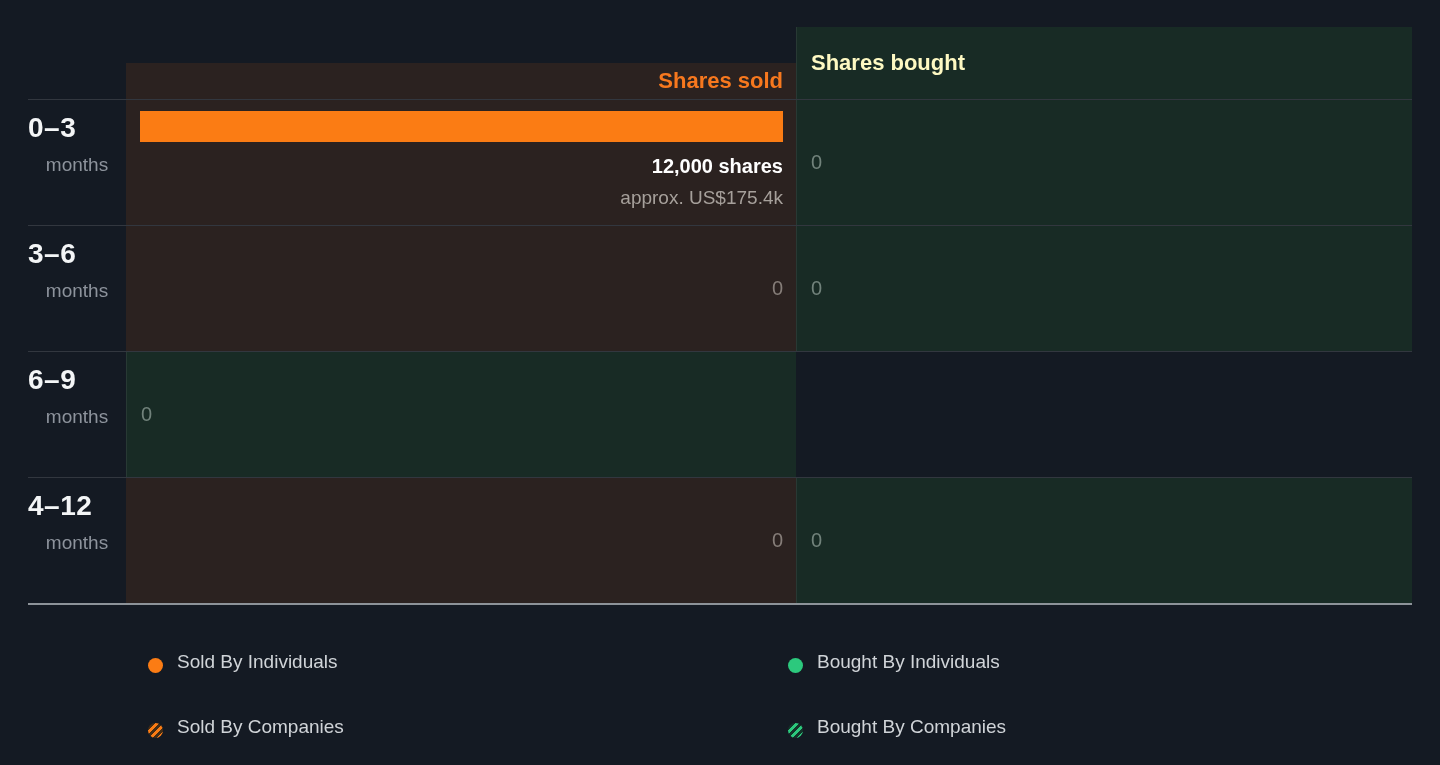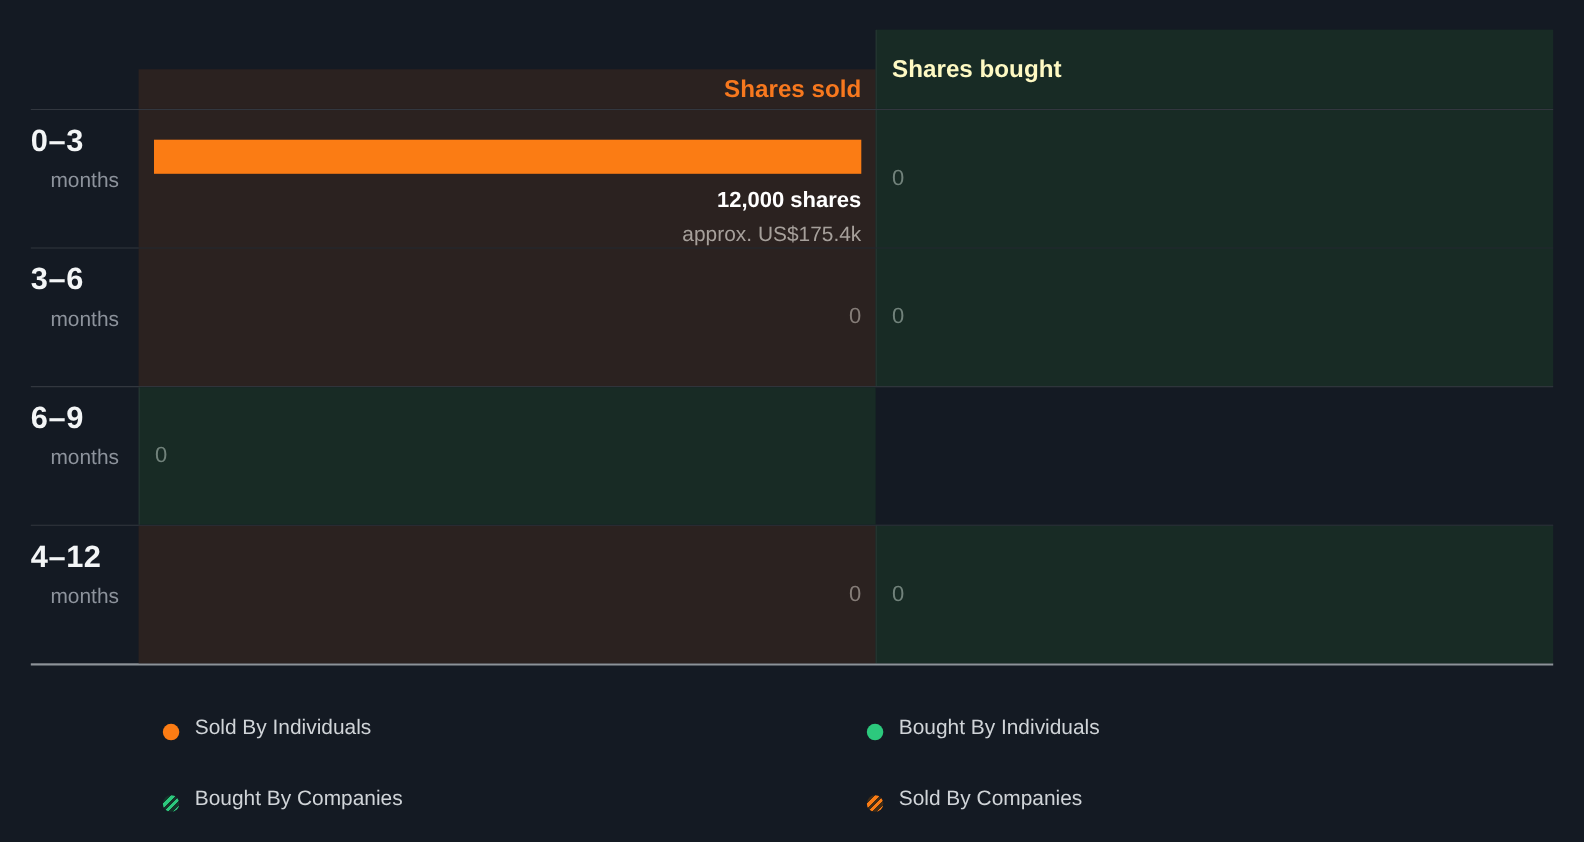--- a/index.html
+++ b/index.html
@@ -11,21 +11,21 @@
   }
 
   .chart-wrap {
     position:absolute; left:28px; top:27px; width:1384px;
     border-bottom:2px solid #8d9399;
   }
   .row { display:grid; grid-template-columns:98px 670px 616px; }
   .header-row { height:72px; }
   .data-row { height:126px; border-top:1px solid rgba(255,255,255,0.13); }
 
-  .sold-bg { background:#2b2220;justify-content:flex-end; }
+  .sold-bg { background:#2b2220; }
   .bought-bg { background:#182b25; border-left:1px solid rgba(255,255,255,0.07); }
 
   .header-cell { display:flex; align-items:center; font-size:22px; font-weight:700; }
   .sold-header { justify-content:flex-end; padding-right:13px; color:#f7781e;margin-top:36px; }
   .bought-header { padding-left:14px; color:#fef9c3; }
 
   .label-cell { padding-top:9px; }
   .period { font-size:28px; font-weight:700; color:#f3f5f6; line-height:38px; letter-spacing:0.5px; }
   .unit { font-size:19px; color:#8d939c; line-height:36px;text-align:center; }
 
@@ -118,20 +118,20 @@
 <div class="legend">
   <div class="legend-item">
     <span class="swatch sw-orange-solid"></span>
     <span class="legend-label">Sold By Individuals</span>
   </div>
   <div class="legend-item">
     <span class="swatch sw-green-solid"></span>
     <span class="legend-label">Bought By Individuals</span>
   </div>
   <div class="legend-item">
+    <span class="swatch sw-orange-hatch"></span>
+    <span class="legend-label">Sold By Companies</span>
+  </div>
+  <div class="legend-item">
     <span class="swatch sw-green-hatch"></span>
     <span class="legend-label">Bought By Companies</span>
-  </div>
-  <div class="legend-item">
-    <span class="swatch sw-orange-hatch"></span>
-    <span class="legend-label">Sold By Companies</span>
   </div>
 </div>
 
 </body></html>

